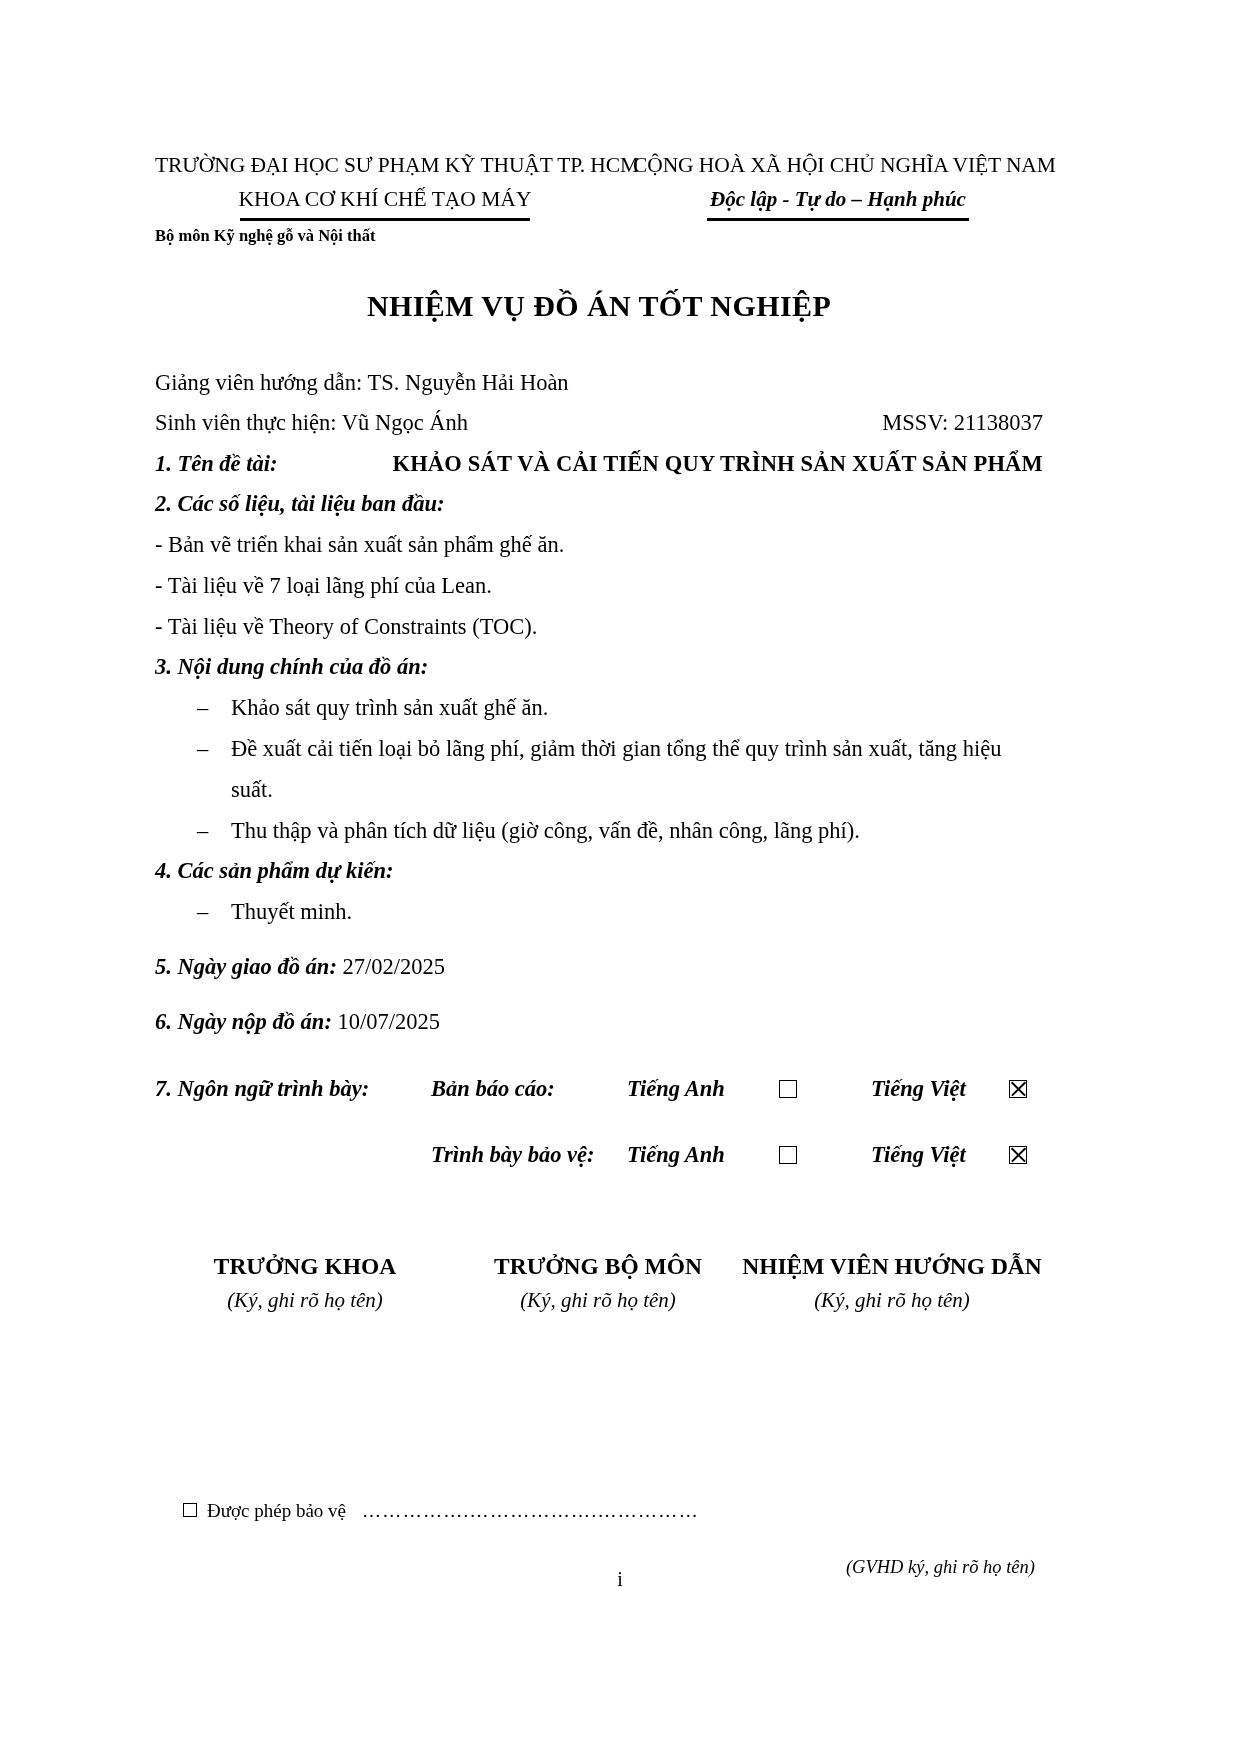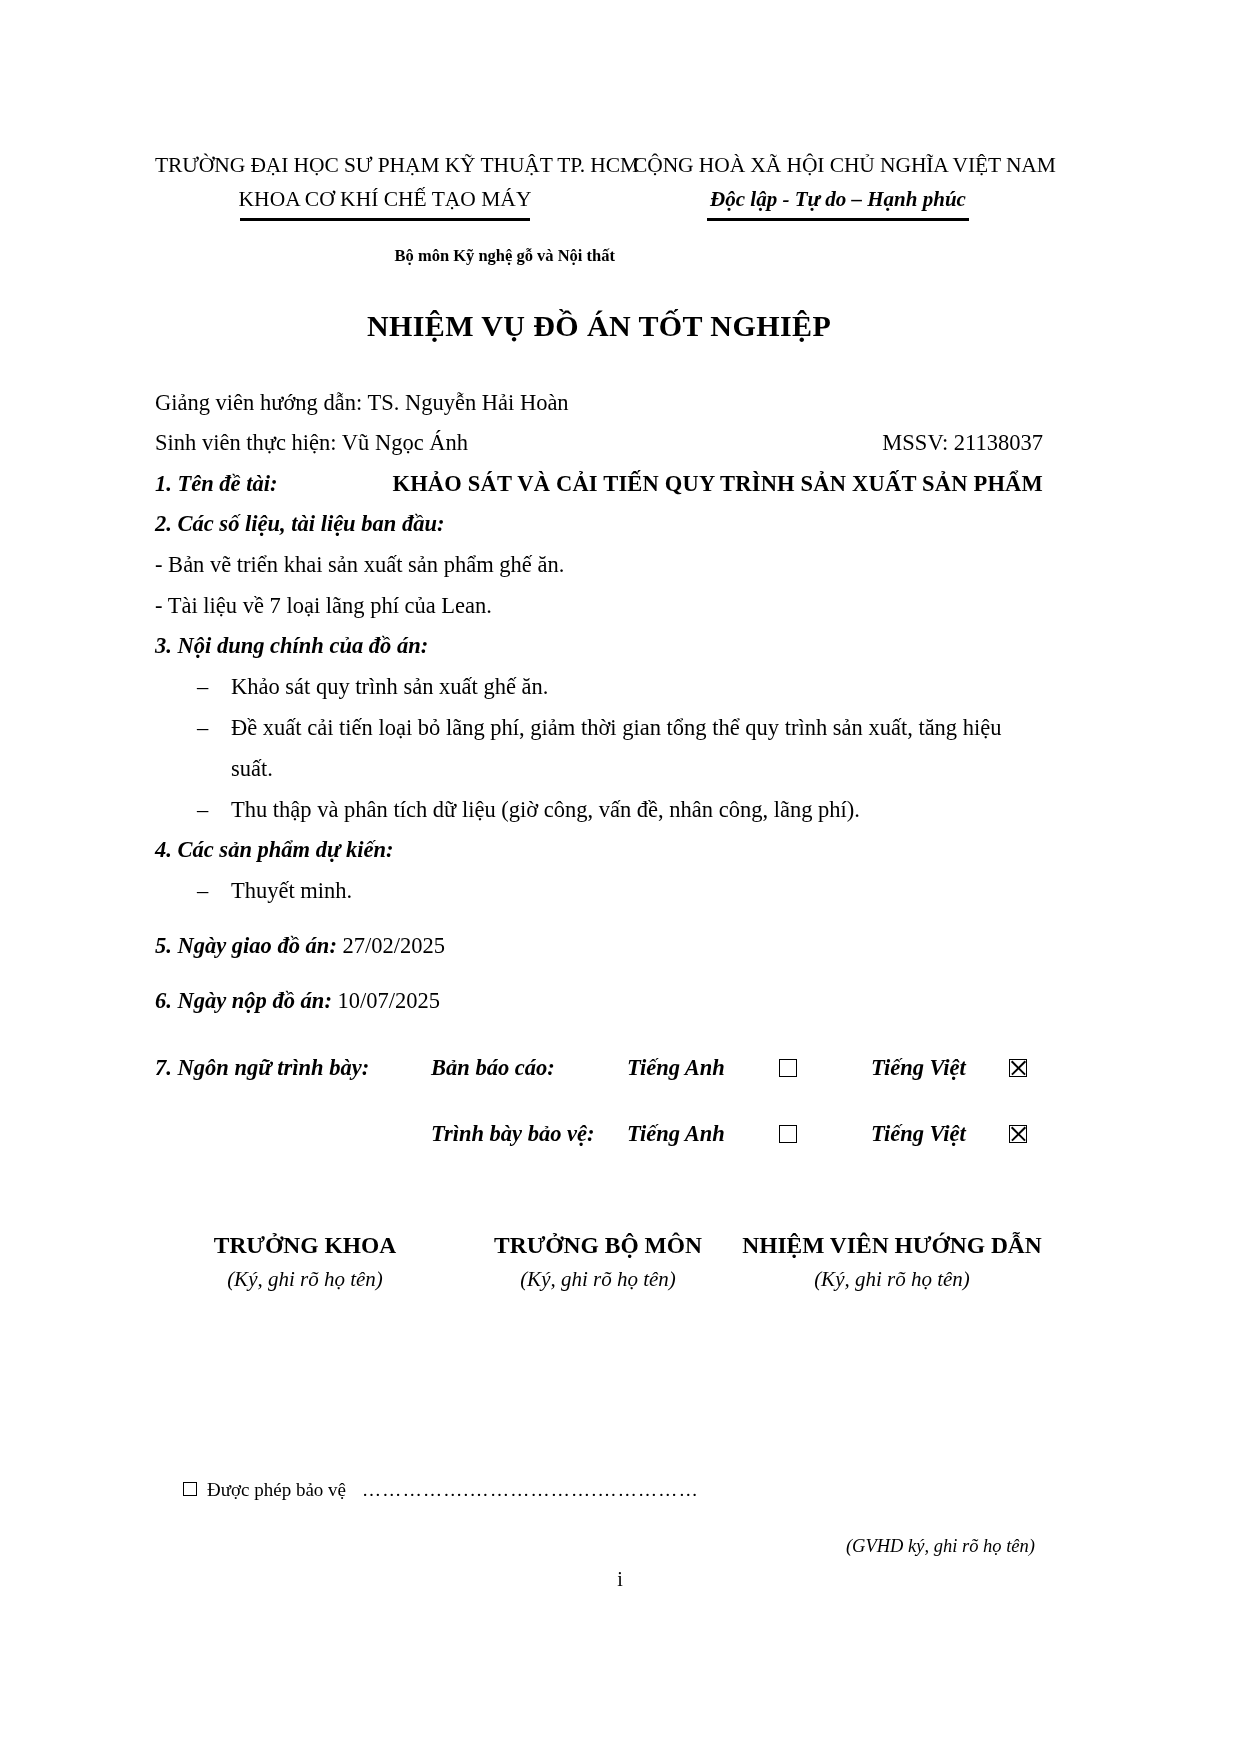--- a/index.html
+++ b/index.html
@@ -56,22 +56,22 @@
   }
   .rule {
     height: 3px;
     background: #000;
     margin: 2px auto 0 auto;
   }
   .rule-left { width: 290px; }
   .rule-right { width: 262px; }
 
   .dept {
-    margin-top: 24px;
-    text-align: right;
+    margin-top: 4px;
+    text-align: left;
     width: 460px;
     font-size: 16.5px;
     font-weight: bold;
     line-height: 22px;
   }
 
   
   .doc-title {
     margin-top: 42px;
     text-align: center;
@@ -297,20 +297,21 @@
       <div class="topic-l1">
         <div class="topic-l1-inner">
           <span class="sec-head">1. Tên đề tài:</span>
           <span class="topic-bold">KHẢO SÁT VÀ CẢI TIẾN QUY TRÌNH SẢN XUẤT SẢN PHẨM</span>
         </div>
       </div>
 
       <div class="sec-head">2. Các số liệu, tài liệu ban đầu:</div>
       <div class="plain-line">- Bản vẽ triển khai sản xuất sản phẩm ghế ăn.</div>
       <div class="plain-line">- Tài liệu về 7 loại lãng phí của Lean.</div>
+      <div class="plain-line">- Tài liệu về Theory of Constraints (TOC).</div>
 
       <div class="sec-head">3. Nội dung chính của đồ án:</div>
       <ul class="dash-list">
         <li>Khảo sát quy trình sản xuất ghế ăn.</li>
         <li>Đề xuất cải tiến loại bỏ lãng phí, giảm thời gian tổng thể quy trình sản xuất, tăng hiệu suất.</li>
         <li>Thu thập và phân tích dữ liệu (giờ công, vấn đề, nhân công, lãng phí).</li>
       </ul>
 
       <div class="sec-head">4. Các sản phẩm dự kiến:</div>
       <ul class="dash-list">

